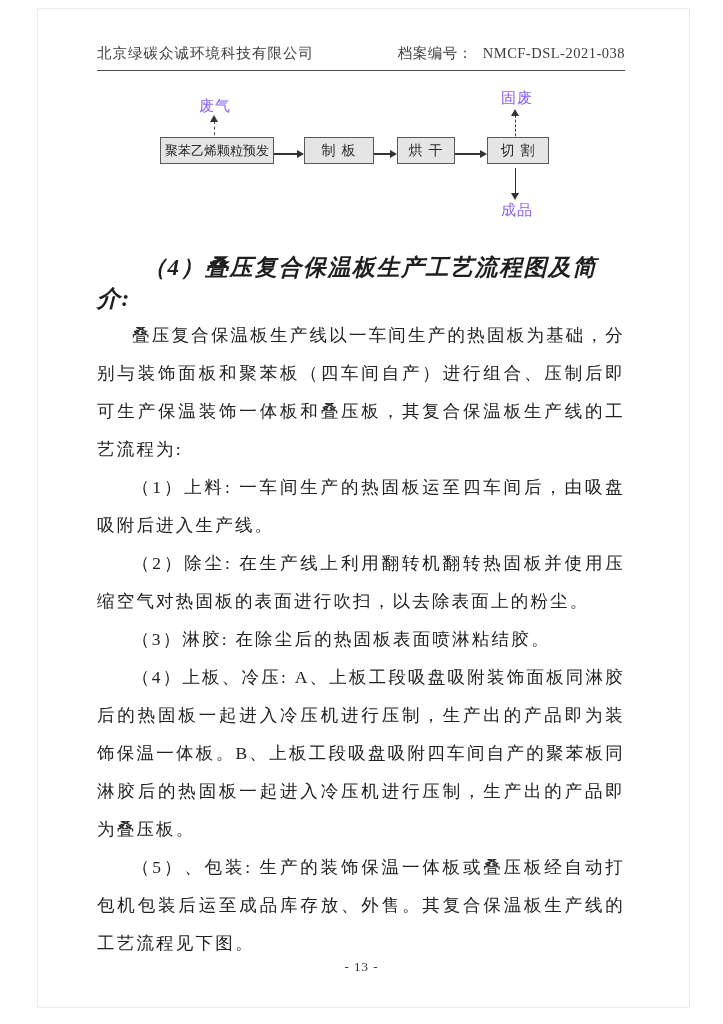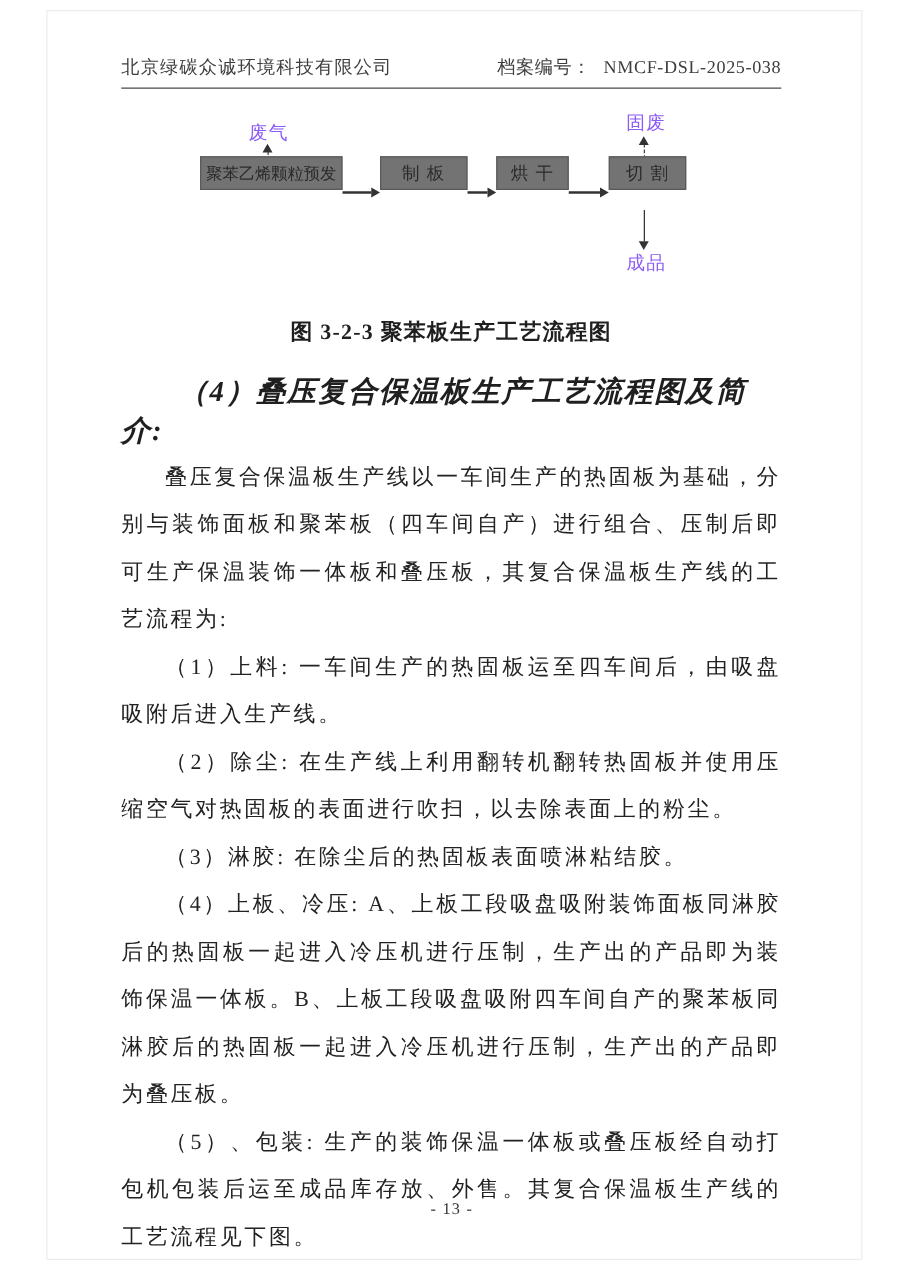--- a/index.html
+++ b/index.html
@@ -33,24 +33,24 @@
   
   .flowchart {
     position: relative;
     margin-top: 18px;
     height: 142px;
     font-family: "Liberation Sans", "DejaVu Sans", sans-serif;
   }
   .fc-box {
     position: absolute;
     border: 1.5px solid #5a5a5a;
-    background: #737373;
+    background: #e5e5e5;
     display: flex; align-items: center; justify-content: center;
     font-size: 14px; color: #2a2a2a; letter-spacing: 1px;
-    height: 27px; top: 36px;
+    height: 27px; top: 48px;
   }
   .fc-box.b1 { left: 63px;  width: 114px; font-size: 13px; letter-spacing: 0; }
   .fc-box.b2 { left: 207px; width: 70px; }
   .fc-box.b3 { left: 300px; width: 58px; }
   .fc-box.b4 { left: 390px; width: 62px; }
   .fc-label {
     position: absolute; font-size: 15px; color: #8b5cf6; letter-spacing: 1px;
   }
   .fc-label.waste-gas  { left: 102px; top: 8px; }
   .fc-label.solid-waste{ left: 404px; top: 0px; }
@@ -124,21 +124,21 @@
 </head>
 <body>
 
 <div class="page-frame"></div>
 
 <div class="content">
 
   <div class="doc-header">
     <span>北京绿碳众诚环境科技有限公司</span>
     <span class="archive">
-      <span>档案编号：</span><span class="num">NMCF-DSL-2025-038</span>
+      <span>档案编号：</span><span class="num">NMCF-DSL-2021-038</span>
     </span>
   </div>
 
   <div class="flowchart">
     <span class="fc-label waste-gas">废气</span>
     <span class="fc-label solid-waste">固废</span>
     <span class="fc-label product">成品</span>
 
     <div class="fc-vdash d1"></div>
     <div class="fc-vdash d2"></div>
@@ -146,21 +146,20 @@
 
     <div class="fc-box b1">聚苯乙烯颗粒预发</div>
     <div class="fc-harrow a1"></div>
     <div class="fc-box b2">制 板</div>
     <div class="fc-harrow a2"></div>
     <div class="fc-box b3">烘 干</div>
     <div class="fc-harrow a3"></div>
     <div class="fc-box b4">切 割</div>
   </div>
 
-  <div class="figure-caption">图 3-2-3 聚苯板生产工艺流程图</div>
 
   <div class="section-heading">（4）叠压复合保温板生产工艺流程图及简介:</div>
 
   <div class="body-text">
     <p>叠压复合保温板生产线以一车间生产的热固板为基础，分别与装饰面板和聚苯板（四车间自产）进行组合、压制后即可生产保温装饰一体板和叠压板，其复合保温板生产线的工艺流程为:</p>
     <p>（1）上料: 一车间生产的热固板运至四车间后，由吸盘吸附后进入生产线。</p>
     <p>（2）除尘: 在生产线上利用翻转机翻转热固板并使用压缩空气对热固板的表面进行吹扫，以去除表面上的粉尘。</p>
     <p>（3）淋胶: 在除尘后的热固板表面喷淋粘结胶。</p>
     <p>（4）上板、冷压: A、上板工段吸盘吸附装饰面板同淋胶后的热固板一起进入冷压机进行压制，生产出的产品即为装饰保温一体板。B、上板工段吸盘吸附四车间自产的聚苯板同淋胶后的热固板一起进入冷压机进行压制，生产出的产品即为叠压板。</p>
     <p>（5）、包装: 生产的装饰保温一体板或叠压板经自动打包机包装后运至成品库存放、外售。其复合保温板生产线的工艺流程见下图。</p>

